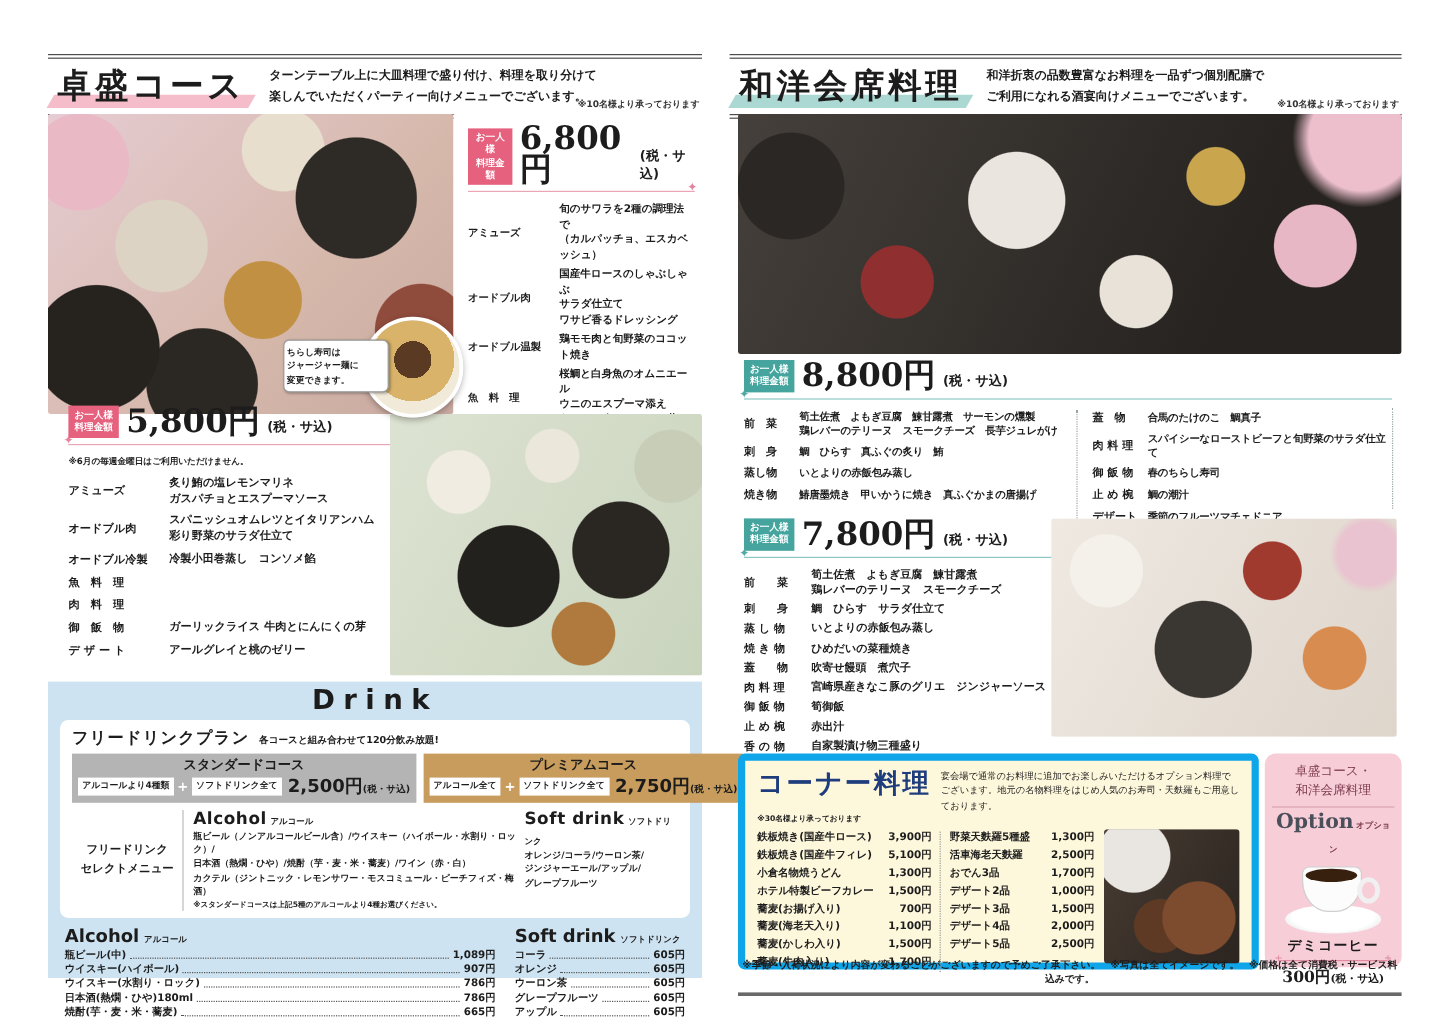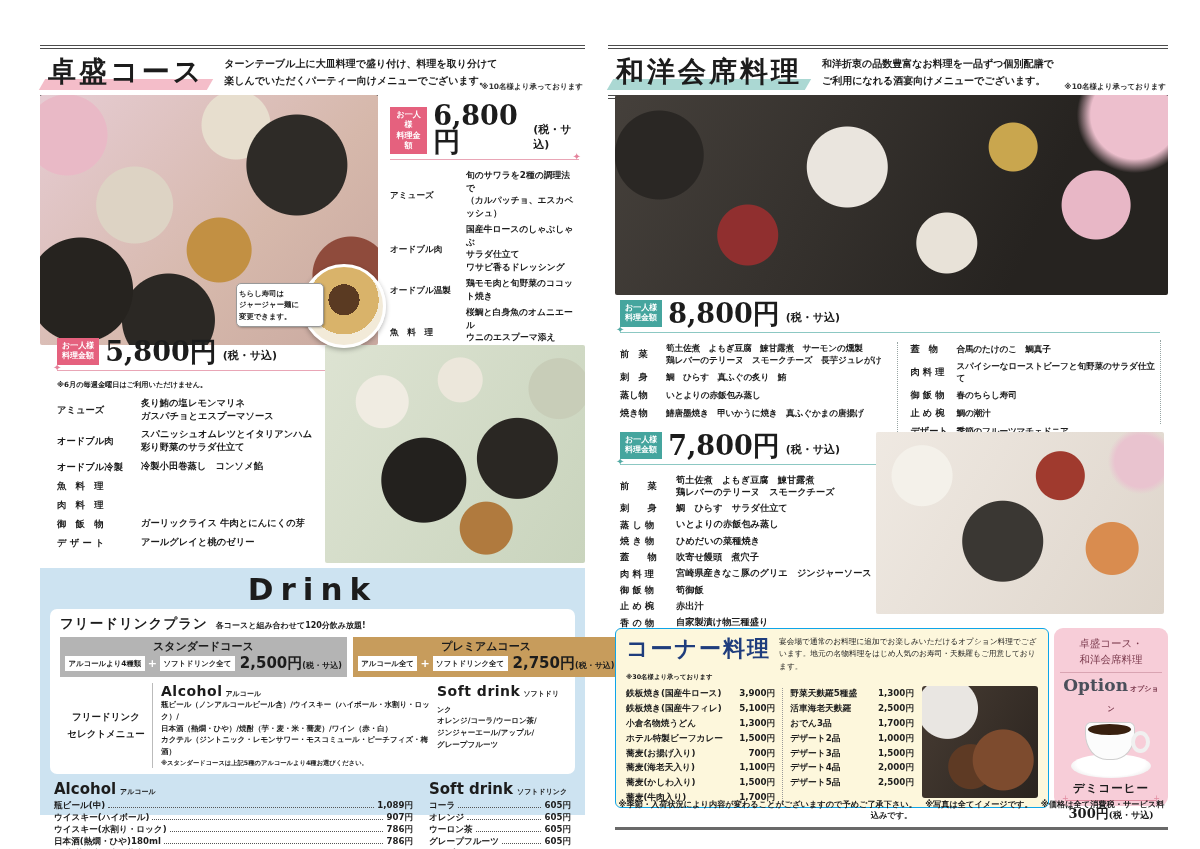--- a/index.html
+++ b/index.html
@@ -118,21 +118,21 @@
 
   
   #course-5800{position:absolute;left:17px;top:338px;width:270px}
   #course-5800 .note{font-size:7.2px;font-weight:bold;margin:2px 0 6px}
   #course-5800 .mi-label{flex-basis:84px;font-size:9.3px}
   #course-5800 .mi-desc{font-size:9.3px}
 
   
   #drink{position:absolute;left:0;top:568px;width:545px;height:247px;background:#cde3f1;
     box-sizing:border-box;padding:4px 10px}
-  #drink-title{text-align:center;font-size:31px;font-weight:bold;letter-spacing:7px;line-height:1.1}
+  #drink-title{text-align:center;font-size:23px;font-weight:bold;letter-spacing:7px;line-height:1.1}
   #drink-panel{background:#fff;border-radius:7px;margin-top:3px;padding:6px 10px;box-sizing:border-box}
   #plan-line{display:flex;align-items:baseline;gap:8px}
   #plan-title{font-size:13.5px;font-weight:bold;letter-spacing:1px}
   #plan-note{font-size:8px;font-weight:bold}
   .course-boxes{display:flex;gap:6px;margin-top:4px}
   .course-box{flex:1;padding:2px 5px 4px;box-sizing:border-box}
   .course-box.gray{background:#b4b4b4}
   .course-box.gold{background:#c79c5c}
   .cb-name{text-align:center;font-size:11px;font-weight:bold;line-height:1.4}
   .cb-row{display:flex;align-items:center;gap:3px}
@@ -171,21 +171,21 @@
   #course-8800 .mi-desc{font-size:8.7px;letter-spacing:-.2px}
   .edge-dotted{position:absolute;left:552px;top:340px;height:84px;border-left:1px dotted #98a5a4}
 
   #course-7800{position:absolute;left:12px;top:432px;width:330px}
   #course-7800 .mi{margin-bottom:2.5px}
   #course-7800 .mi-label{flex-basis:56px;font-size:9.2px}
   #course-7800 .mi-desc{font-size:9.2px;line-height:1.35}
 
   
   #corner-box{position:absolute;left:7px;top:628px;width:434px;height:180px;background:#fdf7dc;
-    border:1px solid #0ea5e9;border-radius:6px;box-sizing:border-box;padding:7px 10px 6px}
+    border:6px solid #0ea5e9;border-radius:6px;box-sizing:border-box;padding:7px 10px 6px}
   .corner-head{display:flex;align-items:flex-start}
   #corner-title{font-family:"DejaVu Serif","Liberation Serif",serif;font-size:22px;font-weight:bold;
     color:#1f3d7d;letter-spacing:2px;white-space:nowrap;line-height:1.1}
   #corner-desc{font-size:7.7px;font-weight:normal;line-height:1.6;margin-left:8px;flex:1}
   #corner-note{font-size:6.4px;font-weight:bold;margin:0 0 4px}
   .corner-cols{display:flex;align-items:flex-start}
   .cc-left{width:152px}
   .cc-div{align-self:stretch;border-left:1px dotted #999;margin:2px 7px 0}
   .cc-right{width:126px}
   .corner-row{display:flex;justify-content:space-between;font-size:8.7px;font-weight:bold;

